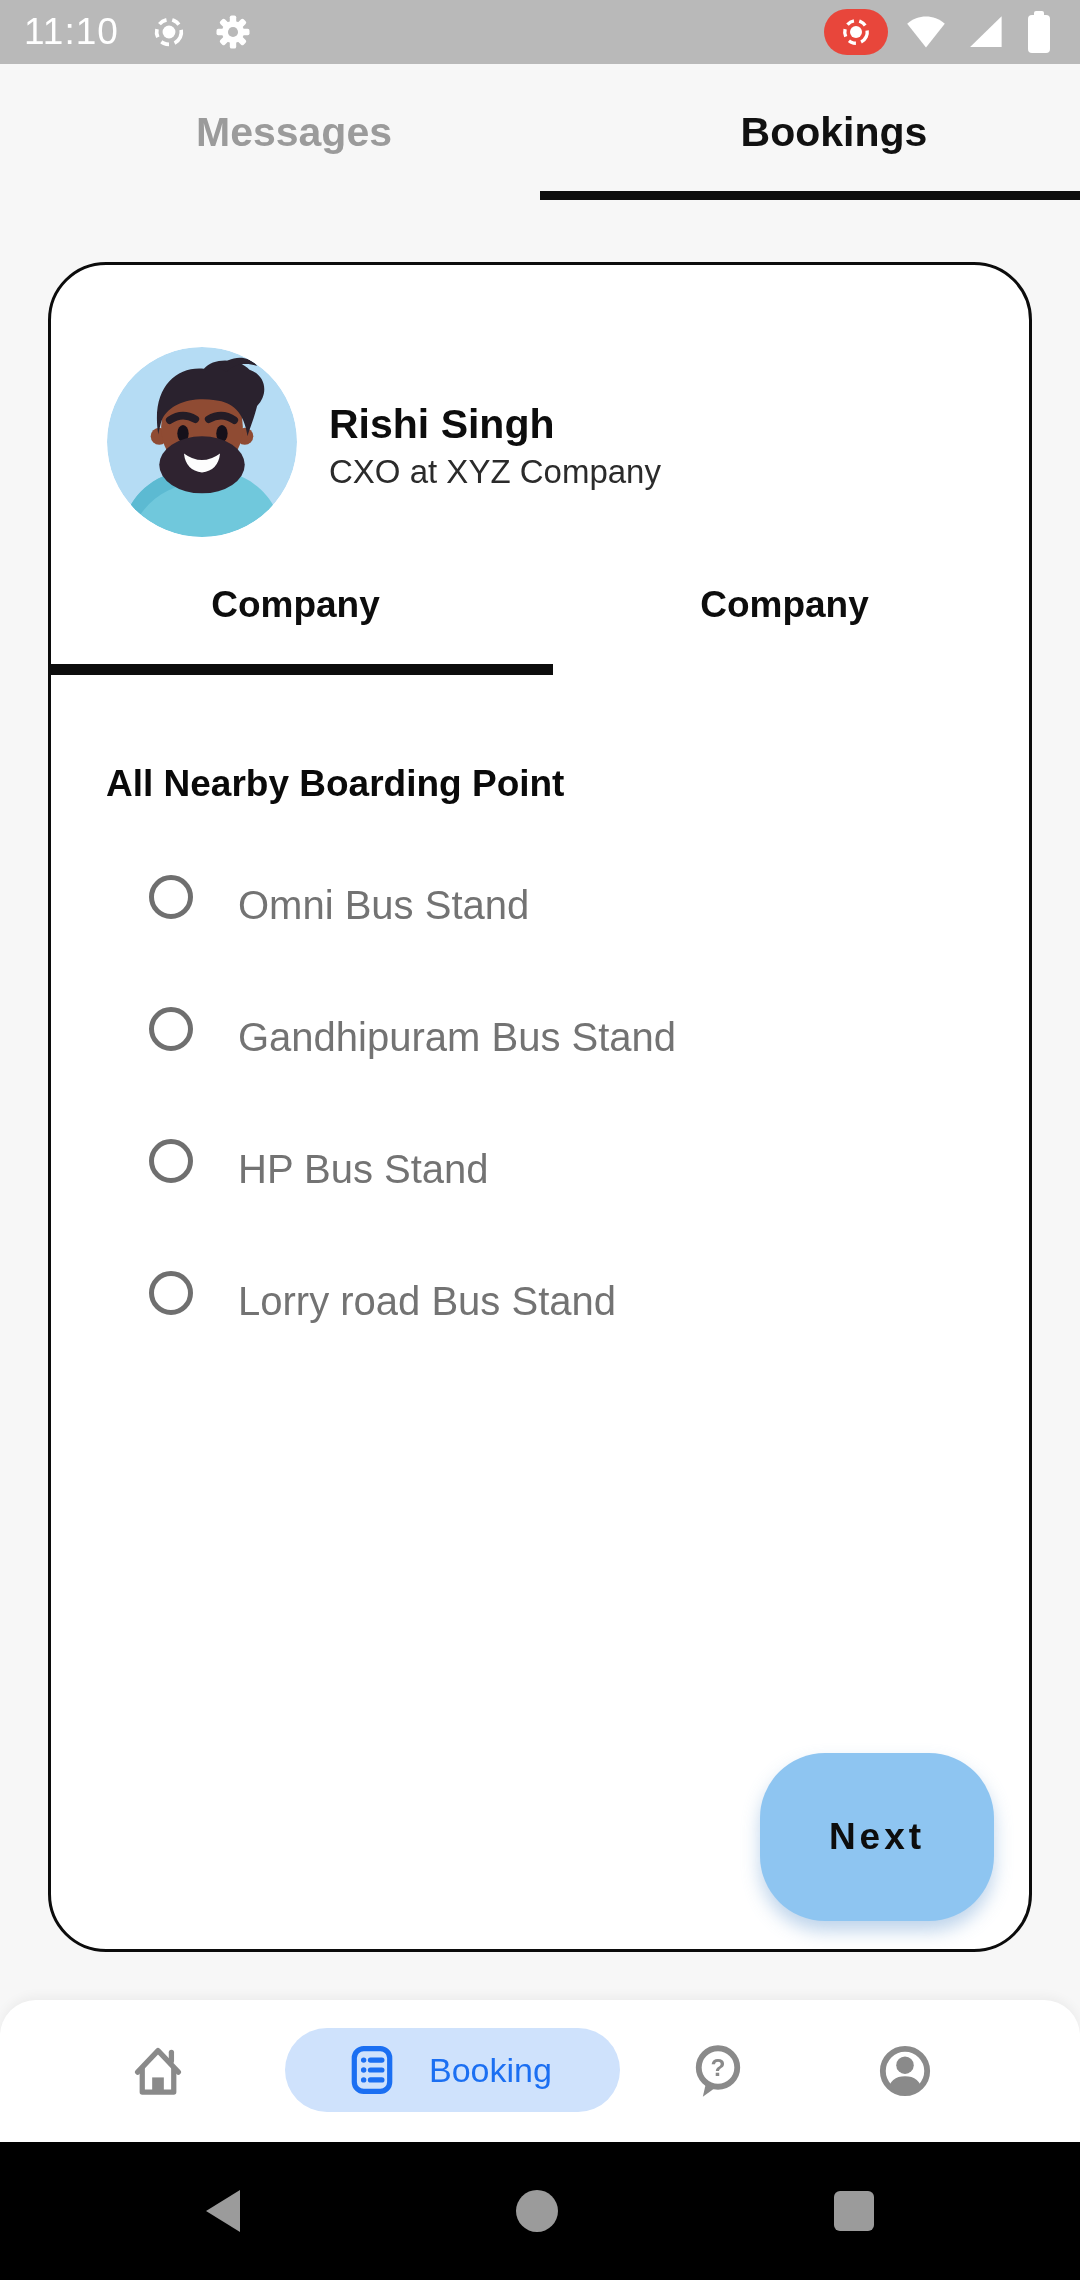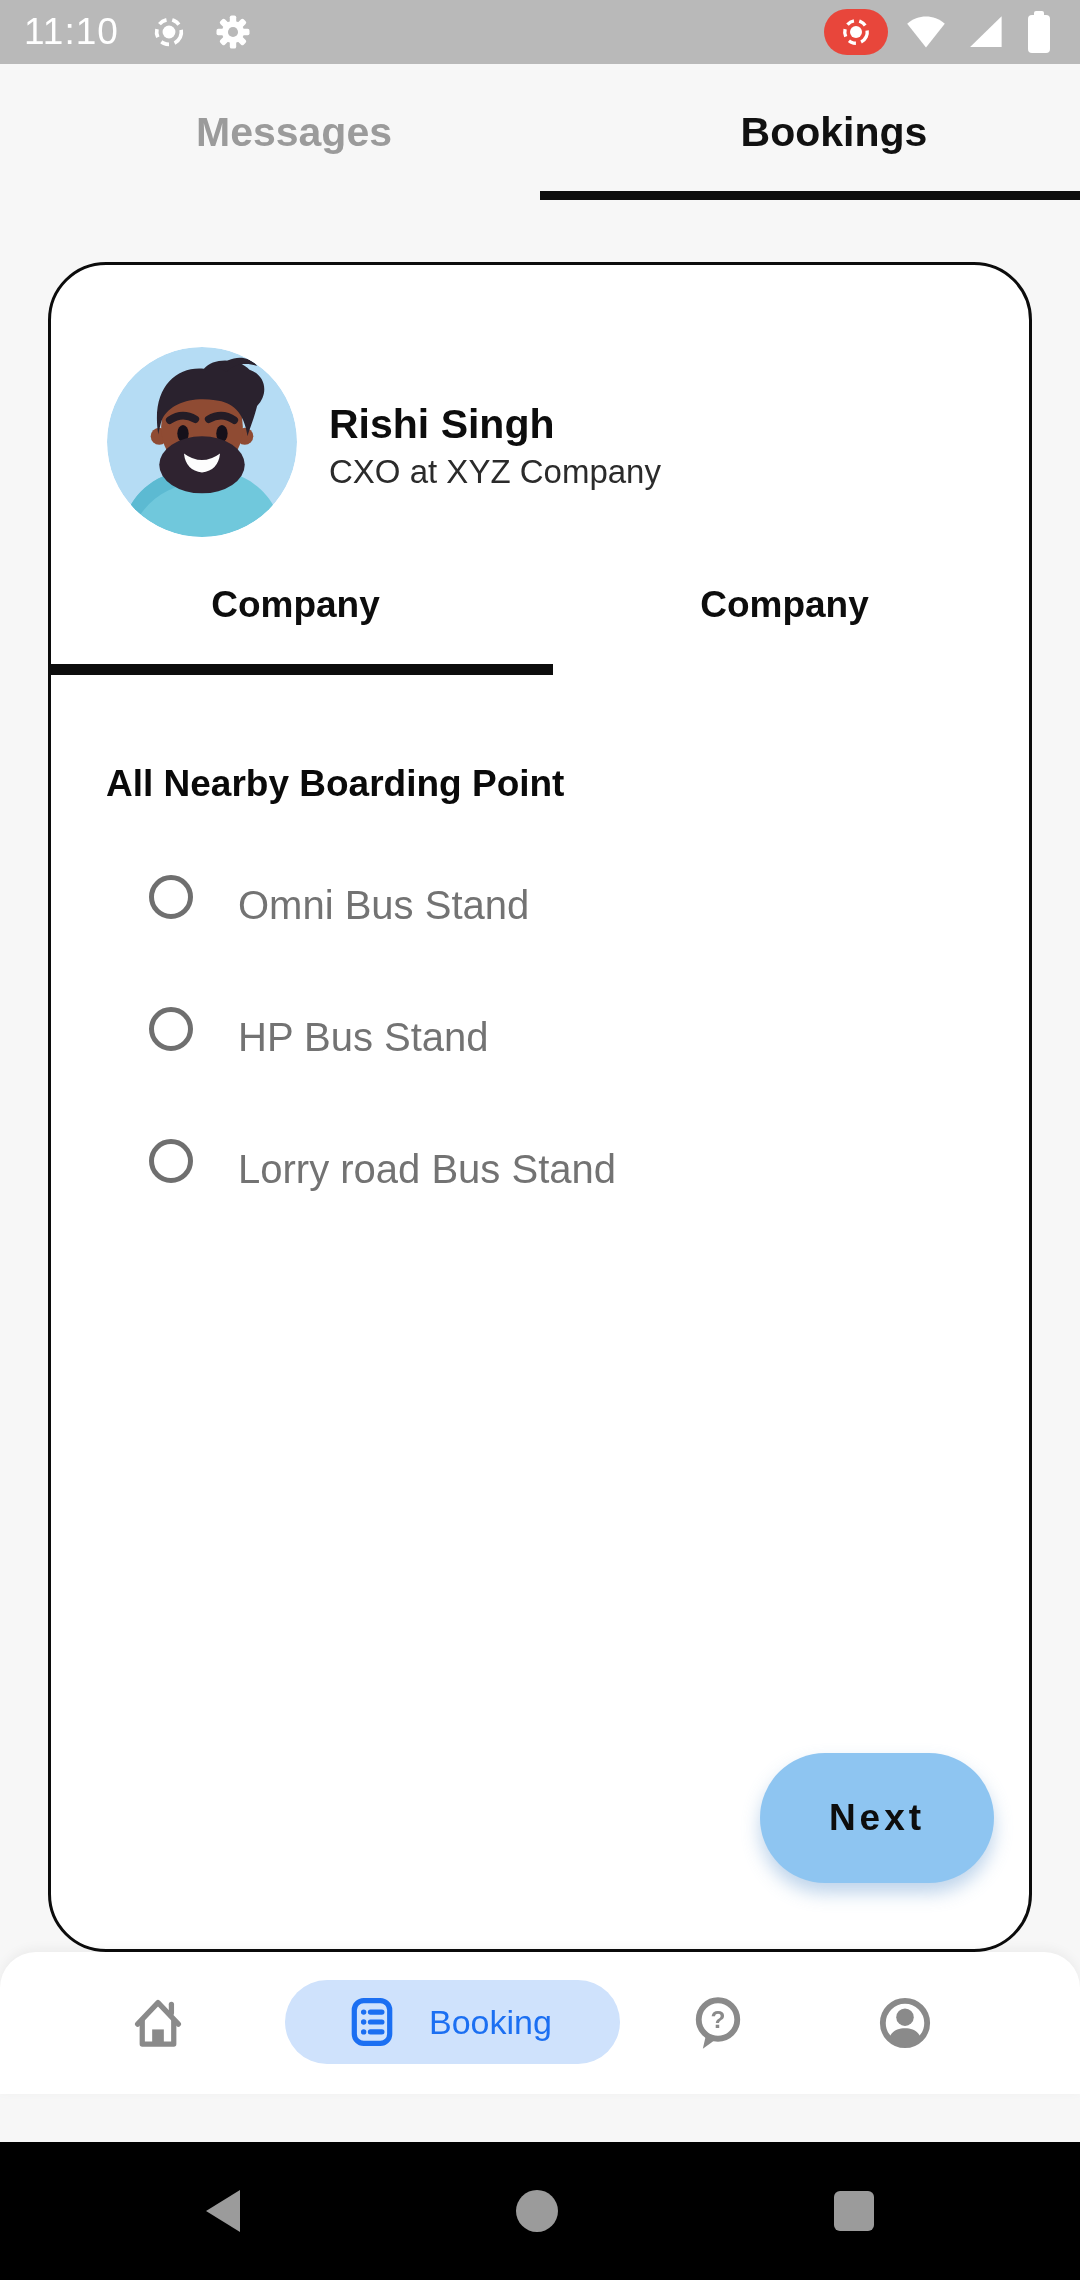--- a/index.html
+++ b/index.html
@@ -35,28 +35,28 @@
   .card-tab{width:50%;display:flex;align-items:center;justify-content:center;
     font-size:37px;font-weight:700;color:#0d0d0d;cursor:pointer;}
   .card-tab-underline{position:absolute;left:-3px;top:399px;width:505px;height:11px;background:#0d0d0d;}
   .section-title{position:absolute;left:55px;top:498px;margin:0;font-size:37px;font-weight:700;color:#0a0a0a;}
   .option{position:absolute;left:98px;display:flex;align-items:center;gap:45px;height:48px;cursor:pointer;}
   .option:nth-of-type(1){top:608px;} .option:nth-of-type(2){top:740px;}
   .option:nth-of-type(3){top:872px;} .option:nth-of-type(4){top:1004px;}
   .radio{width:44px;height:44px;box-sizing:border-box;border:5px solid #6f6f6f;border-radius:50%;background:#fff;flex:0 0 auto;}
   .option-label{font-size:40px;color:#737373;line-height:48px;margin-top:16px;}
   .next-btn{
-    position:absolute;left:709px;top:1488px;width:234px;height:130px;border:none;border-radius:65px;
+    position:absolute;left:709px;top:1488px;width:234px;height:168px;border:none;border-radius:65px;
     background:#8ec5f1;color:#0d0d0d;font-size:37px;font-weight:600;letter-spacing:4px;
     font-family:"Liberation Sans",sans-serif;cursor:pointer;
     box-shadow:0 10px 18px rgba(110,160,210,0.45);
   }
   
   .bottom-nav{
-    position:absolute;left:0;top:1952px;width:1080px;height:142px;background:#fff;
+    position:absolute;left:0;top:2000px;width:1080px;height:142px;background:#fff;
     border-radius:36px 36px 0 0;box-shadow:0 -3px 12px rgba(0,0,0,0.05);
   }
   .bn-icon{position:absolute;top:43px;width:56px;height:56px;display:inline-flex;cursor:pointer;}
   .bn-home{left:130px;}
   .bn-help{left:690px;}
   .bn-profile{left:877px;}
   .nav-pill{
     position:absolute;left:285px;top:28px;width:335px;height:84px;border-radius:42px;background:#cfe2fc;
     display:flex;align-items:center;padding-left:62px;box-sizing:border-box;gap:32px;cursor:pointer;
   }
@@ -169,20 +169,24 @@
   <div class="card-tab-underline"></div>
 
   <h2 class="section-title">All Nearby Boarding Point</h2>
 
   <label class="option">
     <span class="radio"></span>
     <span class="option-label">Omni Bus Stand</span>
   </label>
   <label class="option">
     <span class="radio"></span>
+    <span class="option-label">Gandhipuram Bus Stand</span>
+  </label>
+  <label class="option">
+    <span class="radio"></span>
     <span class="option-label">HP Bus Stand</span>
   </label>
   <label class="option">
     <span class="radio"></span>
     <span class="option-label">Lorry road Bus Stand</span>
   </label>
 
   <button class="next-btn">Next</button>
 </section>
 

